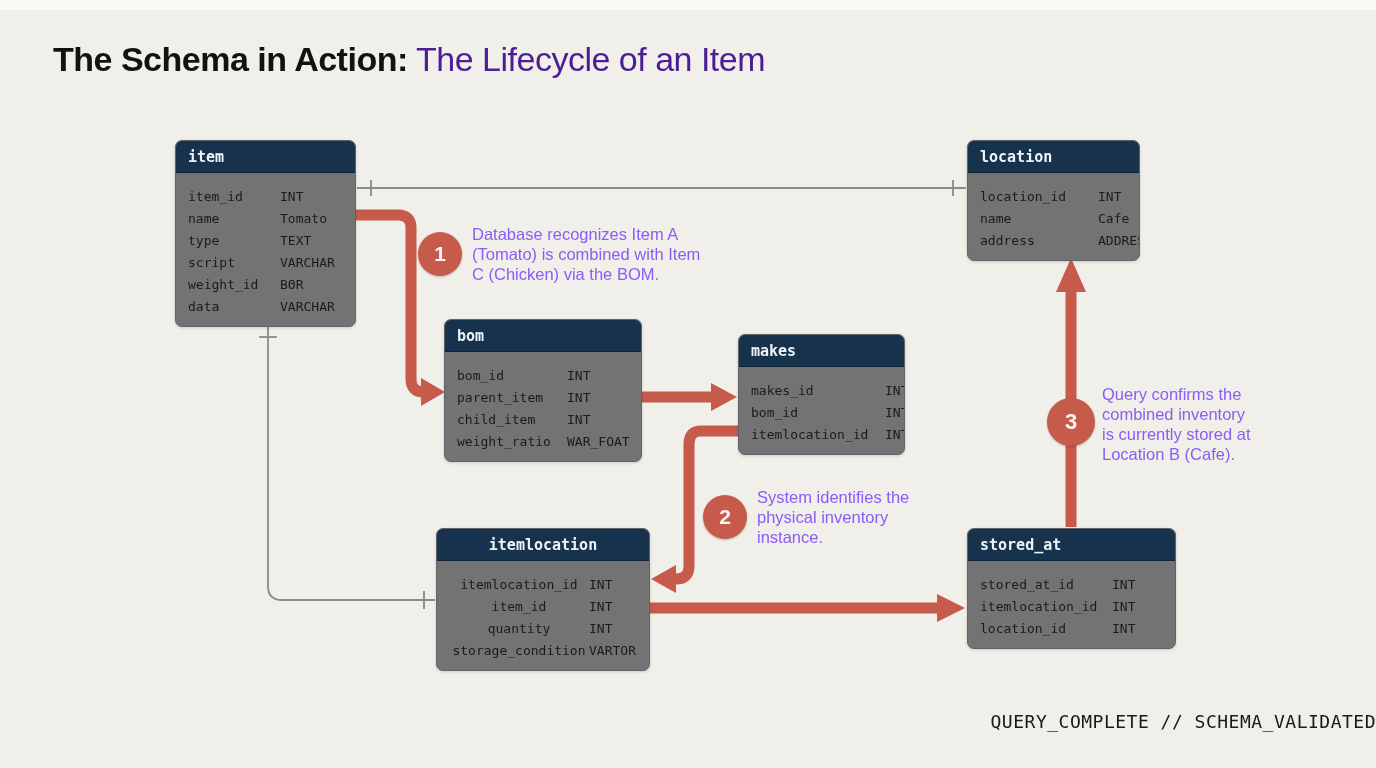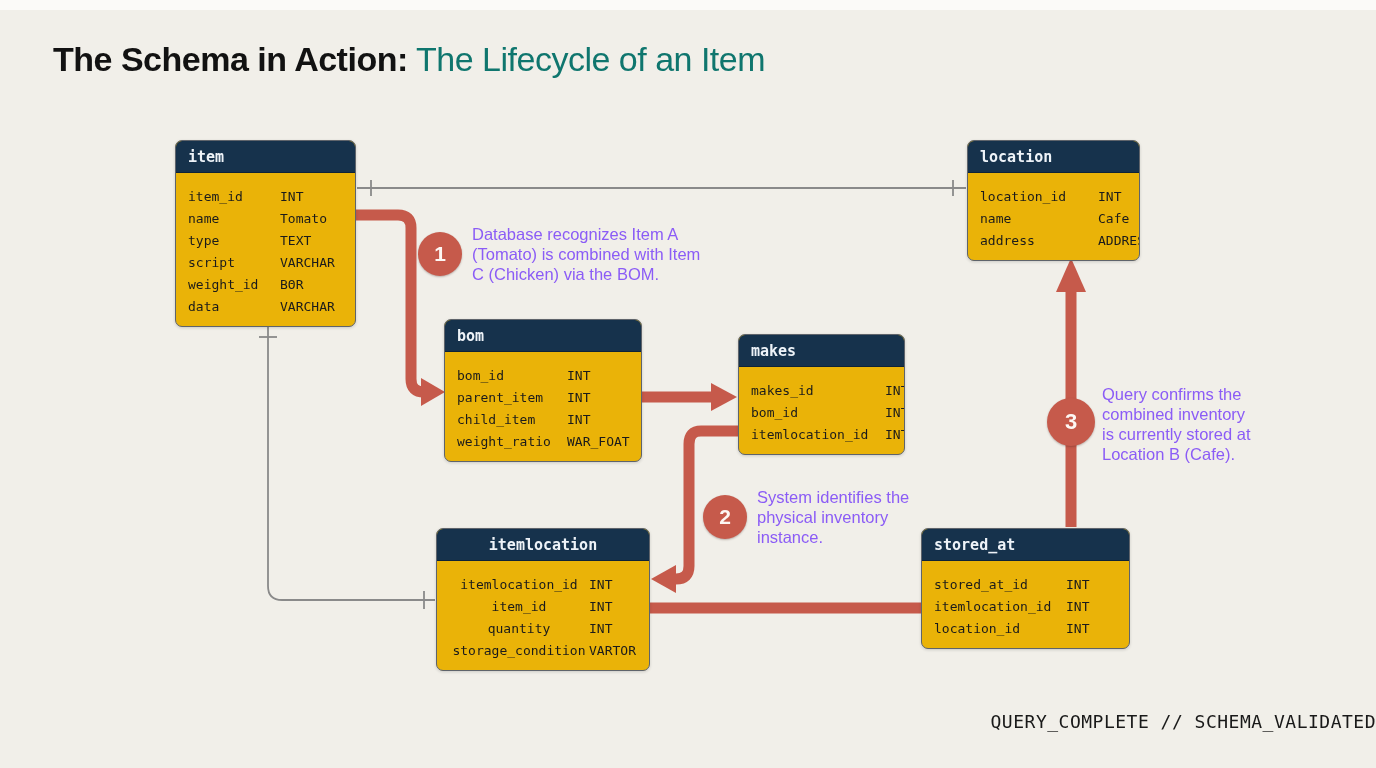--- a/index.html
+++ b/index.html
@@ -14,27 +14,27 @@
   .top-strip {
     position: absolute; left: 0; top: 0; width: 1376px; height: 10px;
     background: #fbfaf8;
   }
   .title {
     position: absolute; left: 53px; top: 40px;
     font-size: 34px; color: #121212; letter-spacing: -0.5px;
     white-space: nowrap;
   }
   .title .bold { font-weight: 700; }
-  .title .regular { font-weight: 400; color: #0f766e; margin-top: 12px; }
+  .title .regular { font-weight: 400; color: #4c1d95; margin-top: 12px; }
 
   svg.wires { position: absolute; left: 0; top: 0; z-index: 1; pointer-events: none; }
 
   .db-table {
     position: absolute; z-index: 2;
-    background: #eab308;
+    background: #737373;
     border: 1.5px solid #5f646b;
     border-radius: 7px;
     overflow: hidden;
     box-shadow: 0 1px 3px rgba(40,40,40,0.18);
   }
   .db-table .thead {
     background: #16324c;
     color: #eef3f8;
     font-family: "DejaVu Sans Mono", monospace;
     font-weight: 700;
@@ -234,21 +234,21 @@
           <span class="f">quantity</span>
           <span class="t">INT</span>
         </div>
       <div class="row">
           <span class="f">storage_condition</span>
           <span class="t">VARTOR</span>
         </div>
     </div>
   </div>
 
-  <div class="db-table" style="left:921px; top:528px; width:209px; --fw:132px;">
+  <div class="db-table" style="left:967px; top:528px; width:209px; --fw:132px;">
     <div class="thead">stored_at</div>
     <div class="tbody">
       <div class="row">
           <span class="f">stored_at_id</span>
           <span class="t">INT</span>
         </div>
       <div class="row">
           <span class="f">itemlocation_id</span>
           <span class="t">INT</span>
         </div>

